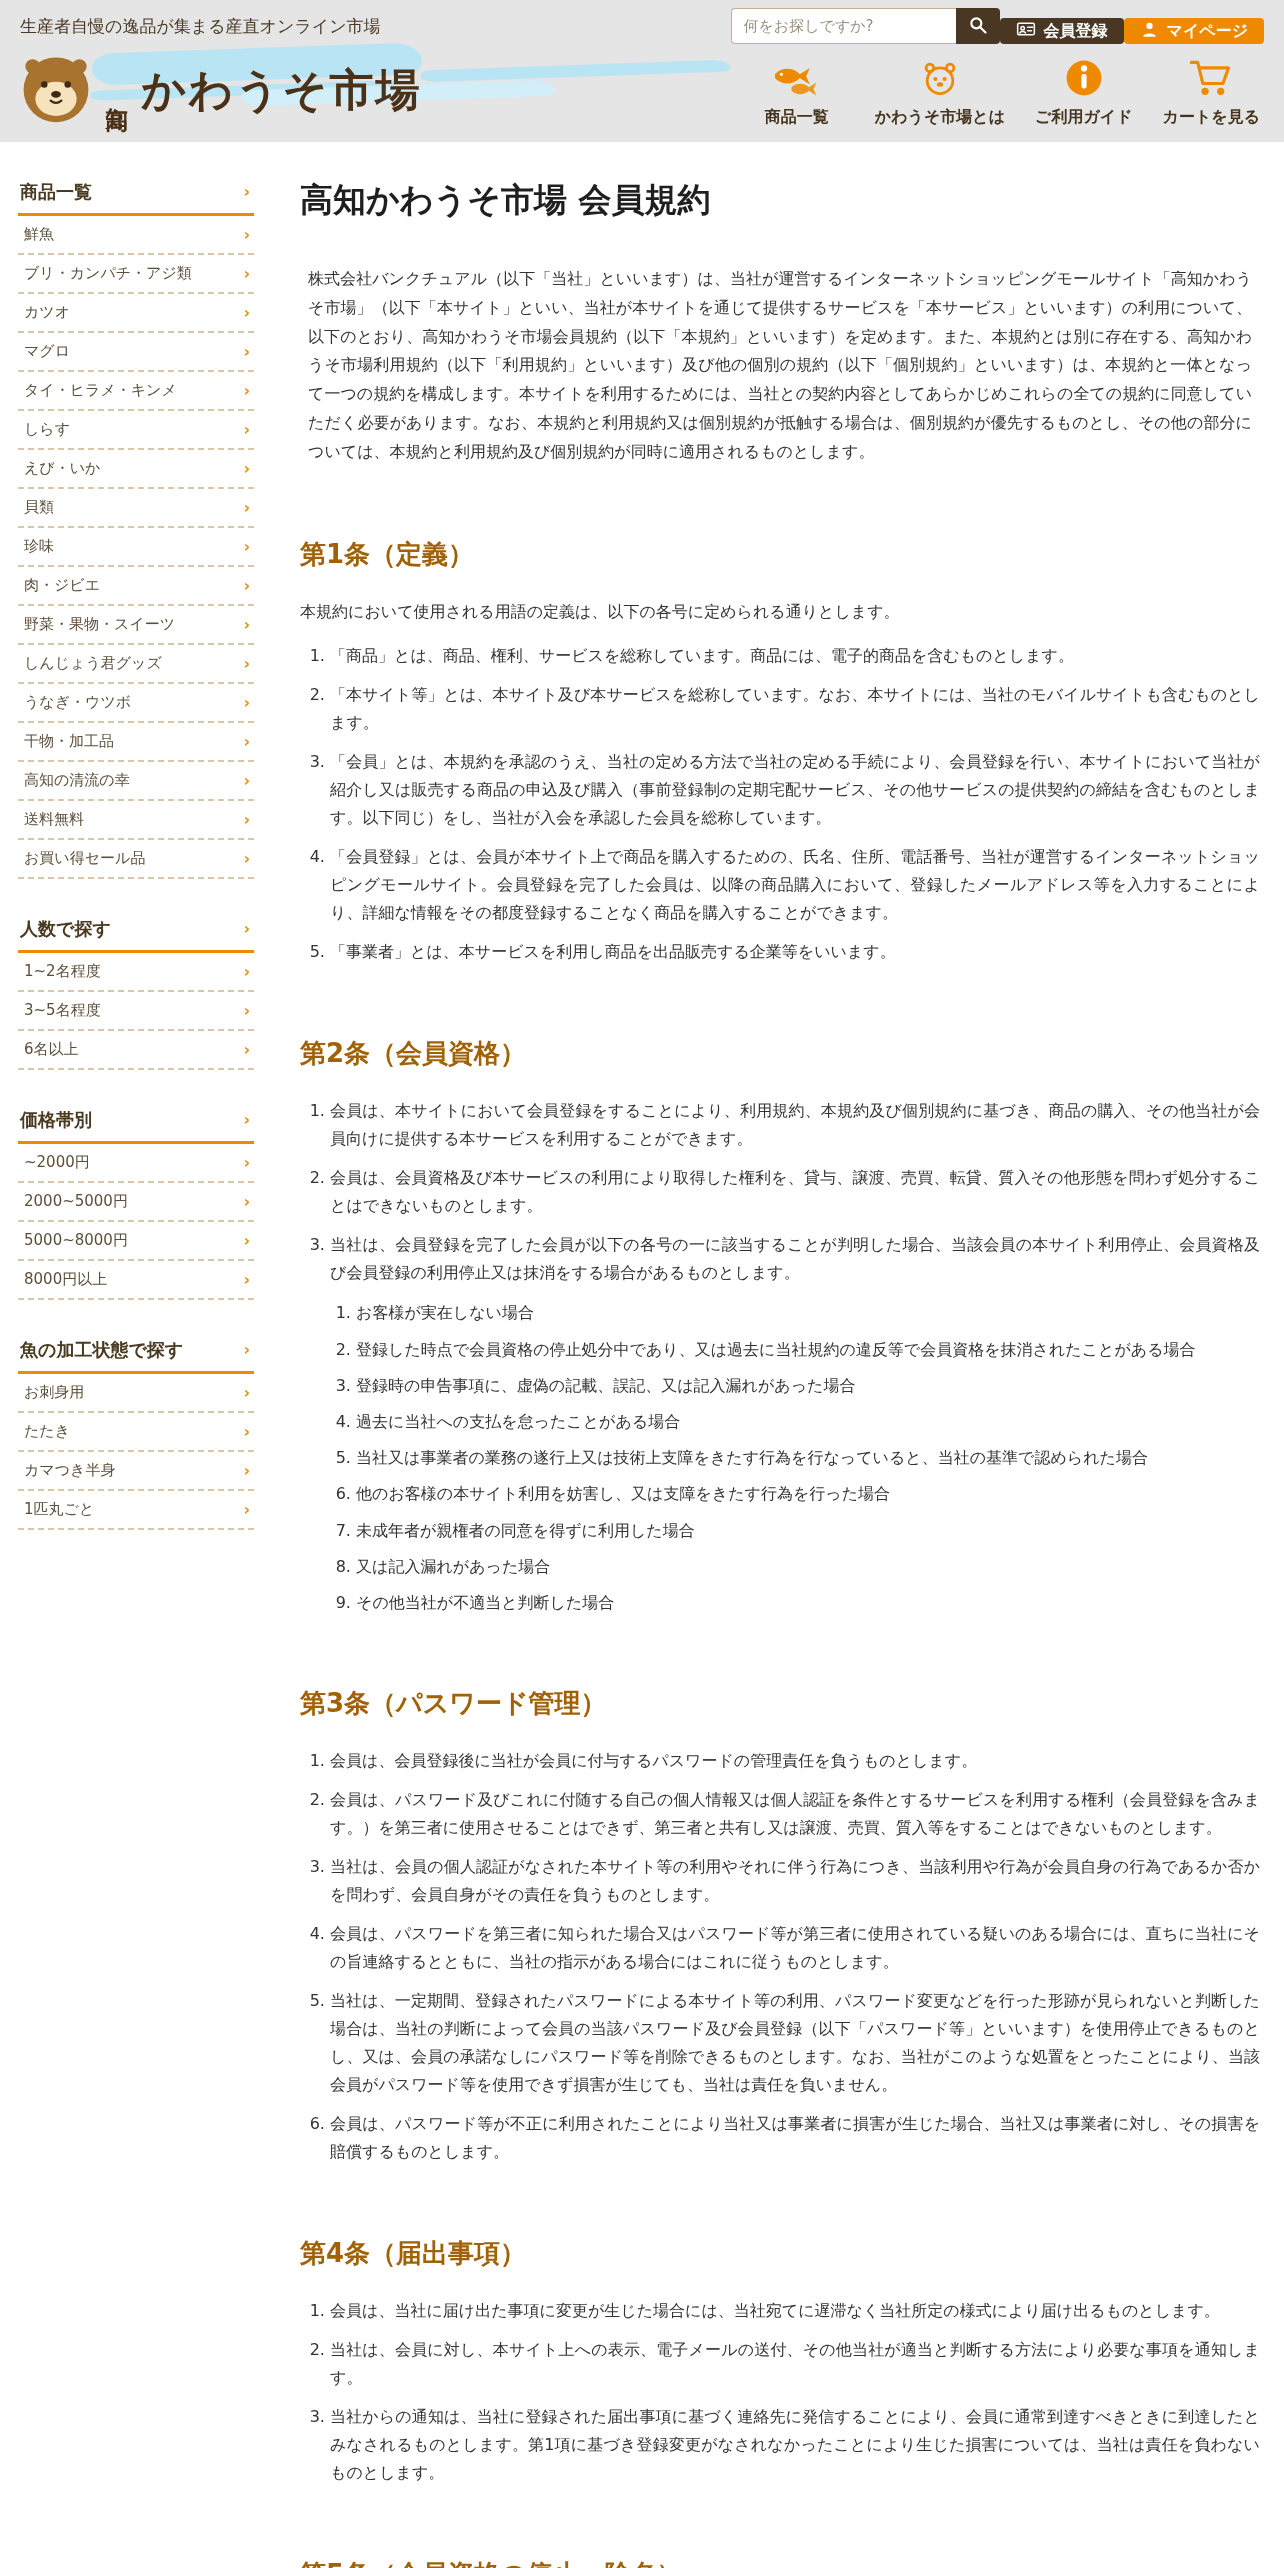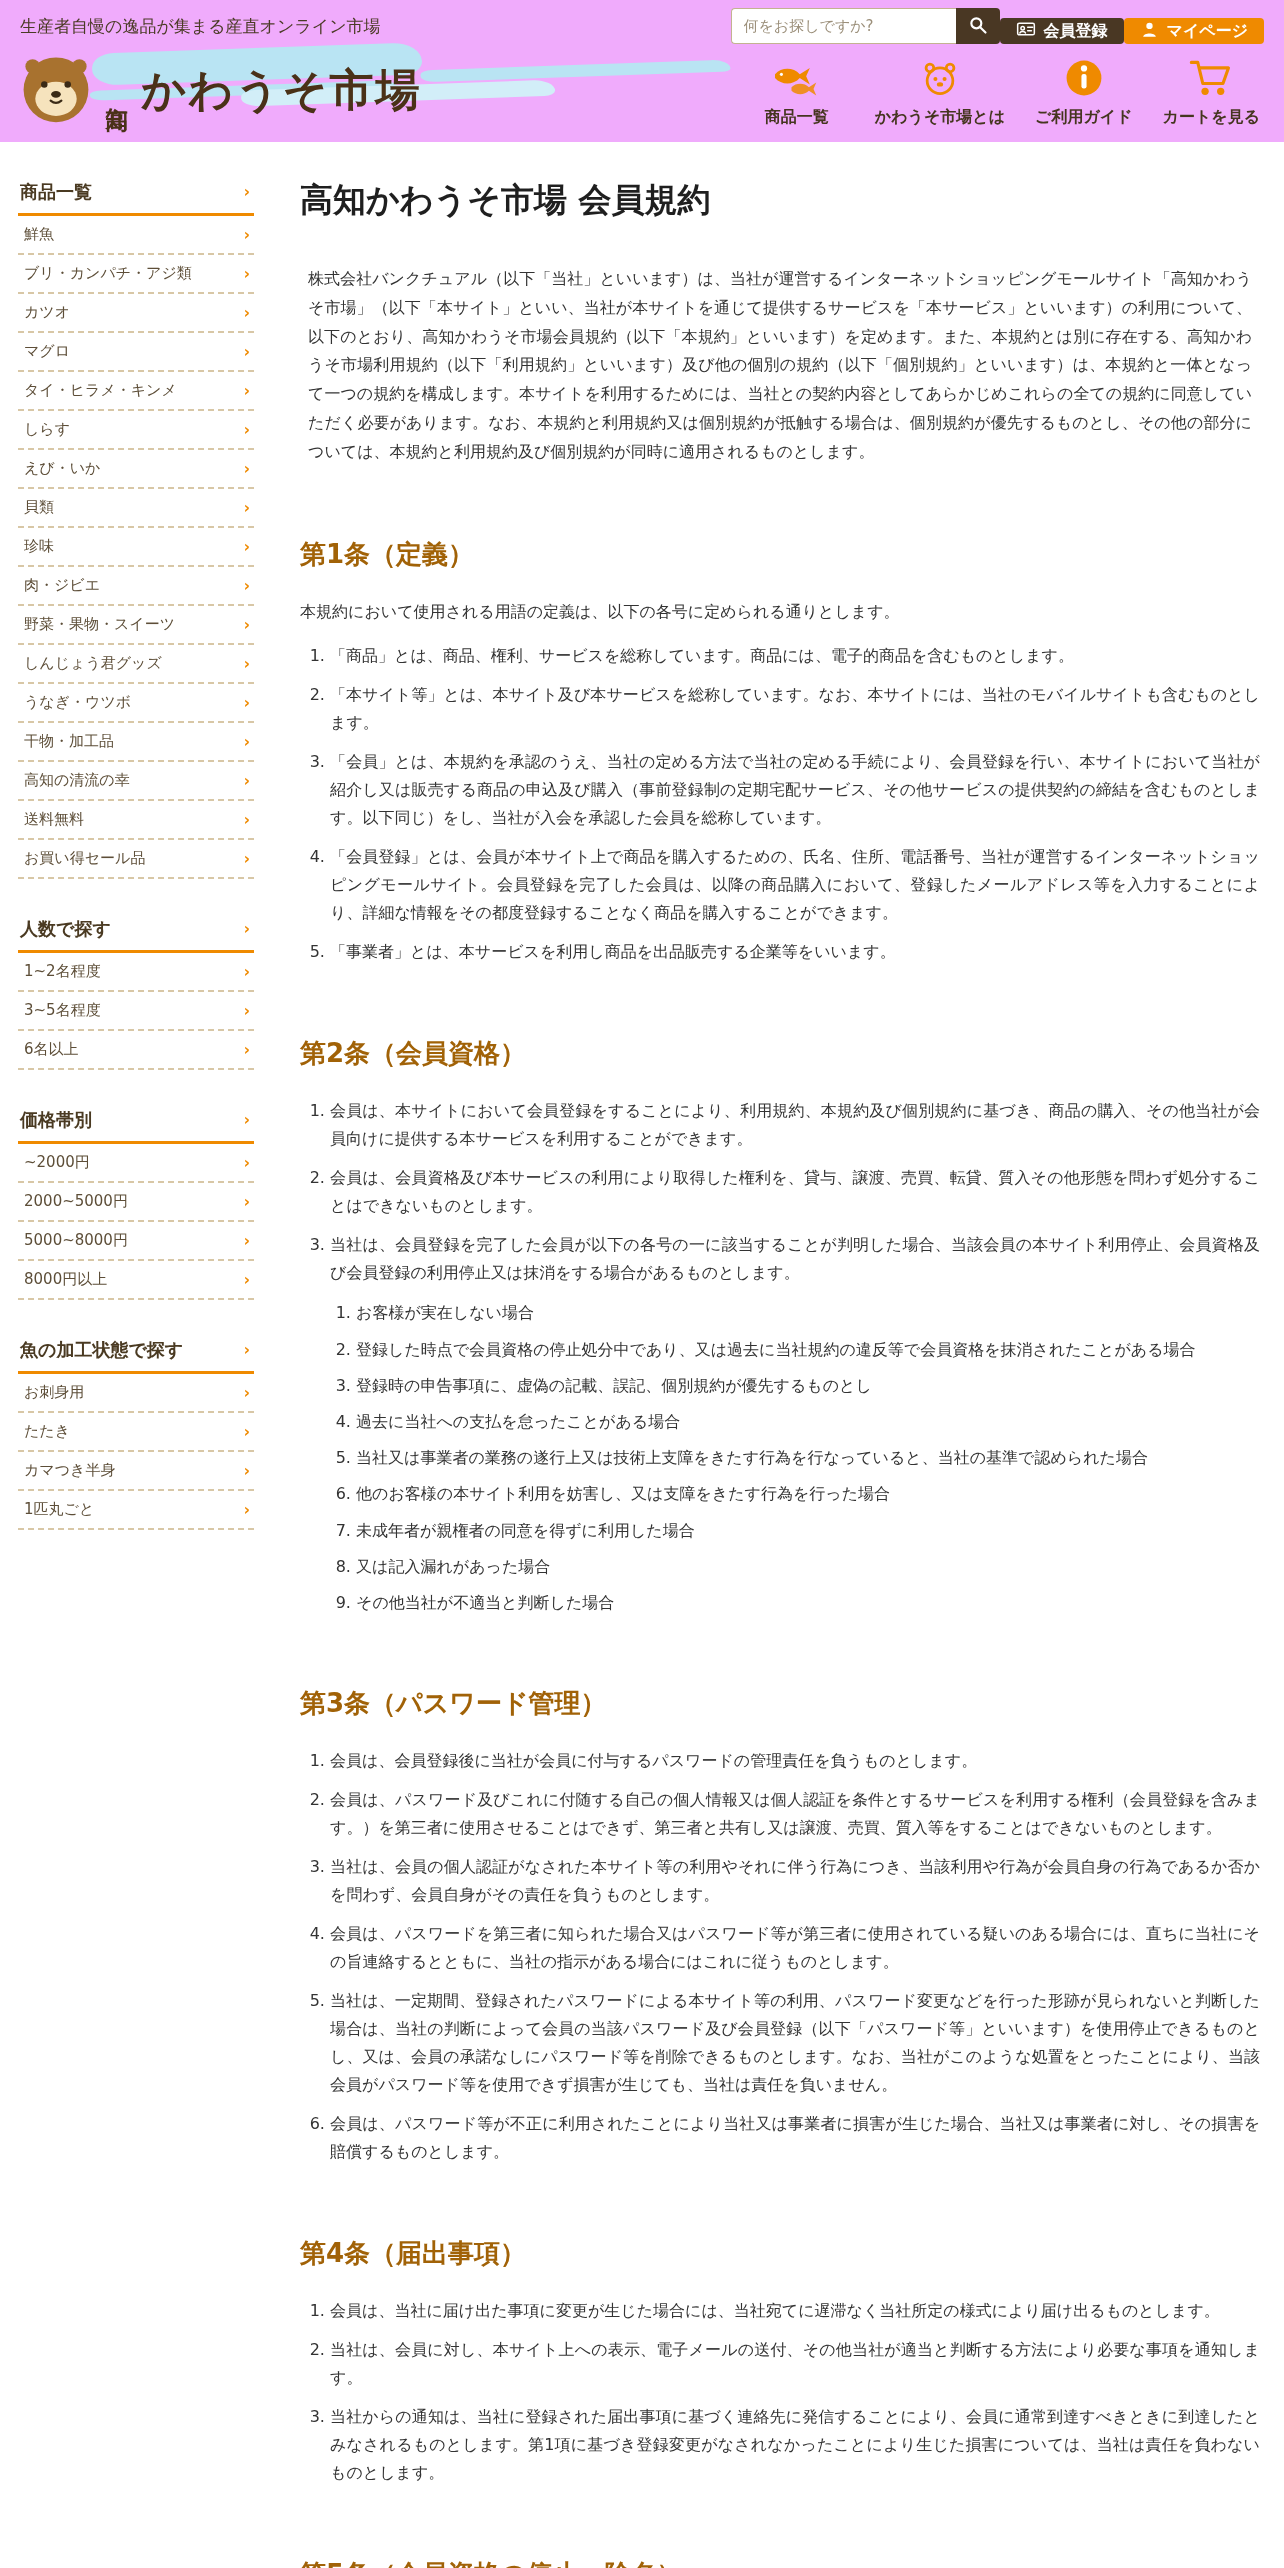--- a/index.html
+++ b/index.html
@@ -5,21 +5,21 @@
   * { box-sizing: border-box; }
   html,body { margin:0; padding:0; }
   body {
     width:1284px; height:2568px; overflow:hidden;
     background:#ffffff; color:#333;
     font-family:"DejaVu Sans","Liberation Sans",sans-serif;
   }
   a { text-decoration:none; color:inherit; }
 
   
-  .site-header { background:#f0abfc; padding:8px 20px 14px; }
+  .site-header { background:#e5e5e5; padding:8px 20px 14px; }
   .topbar { display:flex; align-items:center; }
   .tagline { font-size:17px; color:#4a3a24; }
   .topbar-right { margin-left:auto; display:flex; align-items:flex-end; }
   .search-box { display:flex; }
   .search-input {
     width:225px; height:36px; border:1px solid #c3b291; border-right:none;
     border-radius:4px 0 0 4px; padding:0 12px; font-size:15px;
     background:#fff; color:#333; outline:none;
     font-family:inherit;
   }
@@ -356,21 +356,21 @@
           <li>「会員登録」とは、会員が本サイト上で商品を購入するための、氏名、住所、電話番号、当社が運営するインターネットショッピングモールサイト。会員登録を完了した会員は、以降の商品購入において、登録したメールアドレス等を入力することにより、詳細な情報をその都度登録することなく商品を購入することができます。</li>
           <li>「事業者」とは、本サービスを利用し商品を出品販売する企業等をいいます。</li>
         </ol>
         <h2 class="sec-heading">第2条（会員資格）</h2>
         <ol class="terms-list">
           <li>会員は、本サイトにおいて会員登録をすることにより、利用規約、本規約及び個別規約に基づき、商品の購入、その他当社が会員向けに提供する本サービスを利用することができます。</li>
           <li>会員は、会員資格及び本サービスの利用により取得した権利を、貸与、譲渡、売買、転貸、質入その他形態を問わず処分することはできないものとします。</li>
           <li>当社は、会員登録を完了した会員が以下の各号の一に該当することが判明した場合、当該会員の本サイト利用停止、会員資格及び会員登録の利用停止又は抹消をする場合があるものとします。<ol class="terms-sublist">
               <li>お客様が実在しない場合</li>
               <li>登録した時点で会員資格の停止処分中であり、又は過去に当社規約の違反等で会員資格を抹消されたことがある場合</li>
-              <li>登録時の申告事項に、虚偽の記載、誤記、個別規約が優先するものとし</li>
+              <li>登録時の申告事項に、虚偽の記載、誤記、又は記入漏れがあった場合</li>
               <li>過去に当社への支払を怠ったことがある場合</li>
               <li>当社又は事業者の業務の遂行上又は技術上支障をきたす行為を行なっていると、当社の基準で認められた場合</li>
               <li>他のお客様の本サイト利用を妨害し、又は支障をきたす行為を行った場合</li>
               <li>未成年者が親権者の同意を得ずに利用した場合</li>
               <li>又は記入漏れがあった場合</li>
               <li>その他当社が不適当と判断した場合</li>
             </ol></li>
         </ol>
         <h2 class="sec-heading">第3条（パスワード管理）</h2>
         <ol class="terms-list">

